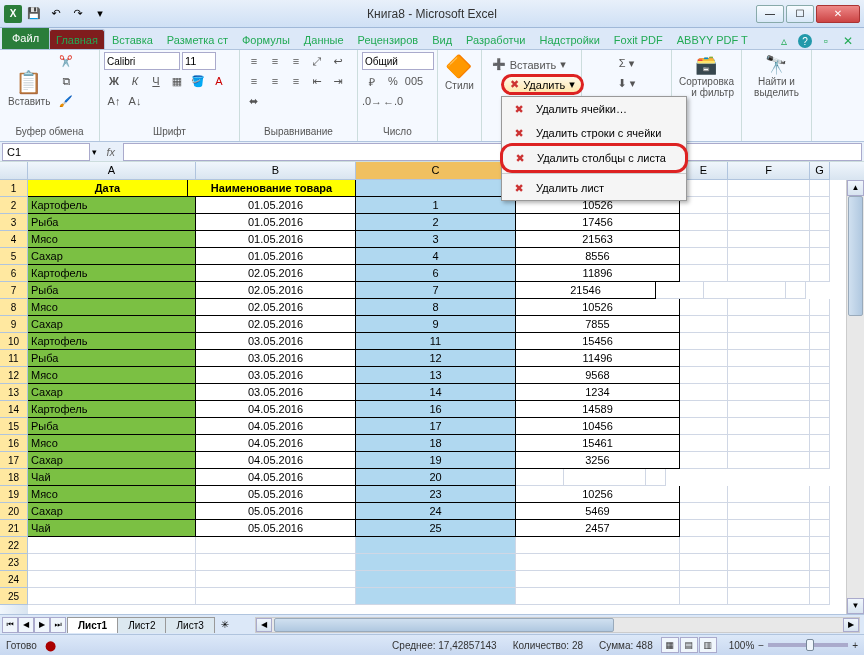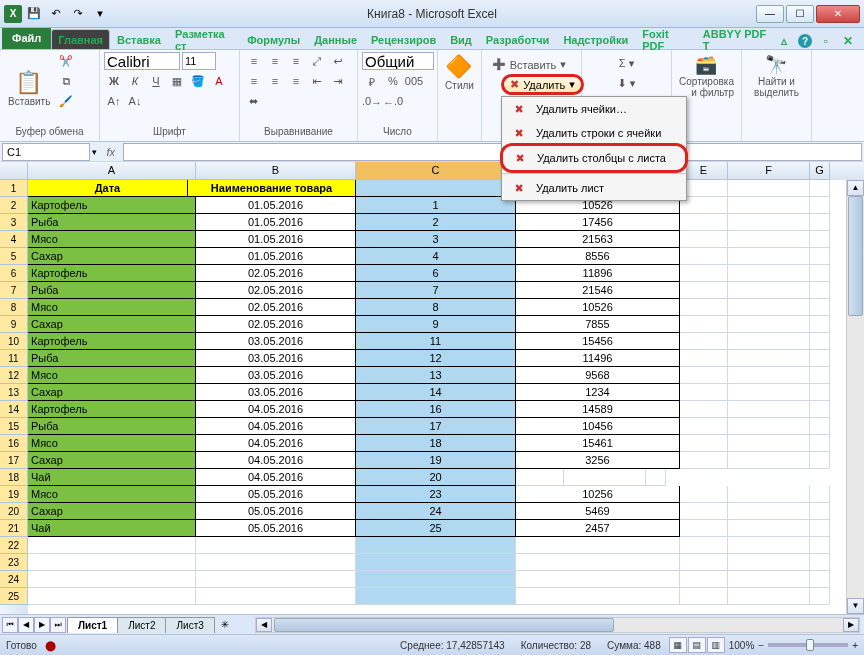--- a/index.html
+++ b/index.html
@@ -7,37 +7,37 @@
 
 .titlebar { height: 28px; background: linear-gradient(#e8f0fa, #cfe0f5); display: flex; align-items: center; position: relative; border-bottom: 1px solid #a0b8d8; }
 .qat { display: flex; align-items: center; gap: 2px; padding-left: 4px; }
 .qat-icon { width: 20px; height: 20px; display: flex; align-items: center; justify-content: center; font-size: 11px; cursor: pointer; }
 .excel-icon { width: 18px; height: 18px; background: #2a7d3a; color: #fff; font-size: 10px; display: flex; align-items: center; justify-content: center; border-radius: 2px; font-weight: bold; }
 .title-text { position: absolute; left: 50%; transform: translateX(-50%); font-size: 12px; color: #333; }
 .win-controls { margin-left: auto; display: flex; gap: 2px; padding-right: 4px; }
 .win-btn { width: 28px; height: 18px; display: flex; align-items: center; justify-content: center; font-size: 10px; border: 1px solid #8aa; background: linear-gradient(#f8fcff,#d8e8f8); border-radius: 2px; cursor: pointer; }
 .win-btn.close { background: linear-gradient(#e88,#c44); color: #fff; border-color: #a33; width: 44px; }
 
-.ribbon-tabs { height: 22px; background: #dce8f8; display: flex; align-items: flex-end; border-bottom: 1px solid #b0c4de; padding-left: 2px; font-size: 11px; font-weight: bold; }
+.ribbon-tabs { height: 22px; background: #dce8f8; display: flex; align-items: flex-end; border-bottom: 1px solid #b0c4de; padding-left: 2px; font-size: 11px; }
 .file-tab { background: #2a7d3a; color: #fff; padding: 3px 10px; height: 22px; display: flex; align-items: center; cursor: pointer; }
 .rtab { padding: 3px 6px; height: 20px; display: flex; align-items: center; color: #2a5; cursor: pointer; border: 1px solid transparent; border-bottom: none; }
-.rtab.active { background: #404040; border-color: #b0c4de; border-radius: 3px 3px 0 0; }
+.rtab.active { background: #7f1d1d; border-color: #b0c4de; border-radius: 3px 3px 0 0; }
 .ribbon-right { margin-left: auto; display: flex; align-items: center; gap: 6px; padding-right: 8px; color: #2a5; }
 .ribbon-right span { width: 16px; height: 16px; display: flex; align-items: center; justify-content: center; font-size: 12px; cursor: pointer; }
 .help-icon { background: #29a; color: #fff; border-radius: 50%; width: 14px !important; height: 14px !important; font-size: 10px !important; }
 
 .ribbon-body { height: 92px; background: #f5f9ff; border-bottom: 1px solid #b0c4de; display: flex; position: relative; }
 .ribbon-group { border-right: 1px solid #cdd; padding: 2px 4px; display: flex; flex-direction: column; font-size: 10px; color: #555; }
 .ribbon-group-label { text-align: center; margin-top: auto; padding: 2px 0; font-size: 10px; }
 .rg-content { display: flex; gap: 2px; flex: 1; }
 .big-btn { display: flex; flex-direction: column; align-items: center; justify-content: center; padding: 2px 4px; cursor: pointer; font-size: 10px; }
 .big-btn .ico { font-size: 22px; }
 .small-grid { display: flex; flex-direction: column; gap: 2px; }
 .small-btn { width: 20px; height: 18px; display: flex; align-items: center; justify-content: center; font-size: 11px; cursor: pointer; border: 1px solid transparent; }
-.font-name { width: 76px; height: 18px; border: 1px solid #aac; font-size: 15px; padding: 8px 2px; background: #fff; }
+.font-name { width: 76px; height: 18px; border: 1px solid #aac; font-size: 10px; padding: 8px 2px; background: #fff; }
 .font-size { width: 34px; height: 18px; border: 1px solid #aac; font-size: 11px; padding: 0 2px; background: #fff; }
 
 .delete-btn-area { position: absolute; left: 501px; top: 24px; }
 .delete-btn { border: 3px solid #d22; border-radius: 14px; padding: 1px 6px; display: flex; align-items: center; gap: 4px; background: linear-gradient(#fff8e8,#ffe8b0); font-size: 11px; cursor: pointer; }
 .delete-menu { position: absolute; left: 501px; top: 46px; width: 186px; background: #f5f5f5; border: 1px solid #999; box-shadow: 2px 2px 4px rgba(0,0,0,0.3); z-index: 100; }
 .delete-menu .mitem { display: flex; align-items: center; gap: 8px; padding: 4px 8px; font-size: 11px; cursor: pointer; }
 .delete-menu .mitem.hl { border: 3px solid #d22; border-radius: 12px; margin: -2px; }
 .delete-menu .micon { width: 18px; height: 16px; display: flex; align-items: center; justify-content: center; font-size: 11px; color: #c33; }
 .delete-menu .sep { height: 1px; background: #ccc; margin: 2px 0; }
 
@@ -78,21 +78,21 @@
 .hscroll { flex: 1; height: 16px; background: #e8e8e8; margin: 0 4px 0 20px; position: relative; border: 1px solid #ccc; }
 .hscroll .arr { width: 16px; height: 14px; background: linear-gradient(#f0f6fc,#d8e4f0); border: 1px solid #aac; text-align: center; font-size: 8px; line-height: 12px; display: inline-block; }
 .hscroll .arr.r { position: absolute; right: 0; }
 .hscroll .thumb { position: absolute; left: 18px; top: 0; bottom: 0; width: 340px; background: linear-gradient(#d0e0f0,#b0c8e0); border: 1px solid #9ab; border-radius: 2px; }
 
 .statusbar { height: 21px; background: linear-gradient(#dce8f8,#c8d8f0); display: flex; align-items: center; font-size: 10px; padding: 0 6px; border-top: 1px solid #b0c4de; color: #333; }
 .statusbar .spacer { flex: 1; }
 .statusbar .stat { padding: 0 8px; }
 .view-btns { display: flex; gap: 1px; }
 .view-btns span { width: 18px; height: 16px; border: 1px solid #aac; background: #f0f6fc; display: flex; align-items: center; justify-content: center; font-size: 9px; cursor: pointer; }
-.zoom { display: flex; align-items: center; gap: 4px; padding-left: 4px; }
+.zoom { display: flex; align-items: center; gap: 4px; padding-left: 12px; }
 .zoom-slider { width: 80px; height: 4px; background: #aac; position: relative; }
 .zoom-slider .handle { position: absolute; left: 38px; top: -4px; width: 8px; height: 12px; background: #f0f6fc; border: 1px solid #789; border-radius: 2px; }
 </style>
 </head>
 <body>
 
 <div class="titlebar">
   <div class="qat">
     <div class="excel-icon">X</div>
     <div class="qat-icon">💾</div>
@@ -375,21 +375,21 @@
         <div class="cell colC" style="width: 160px;">6</div>
         <div class="cell colD" style="width: 164px;">11896</div>
         <div class="cell blank-cell" style="width: 48px;"></div>
         <div class="cell blank-cell" style="width: 82px;"></div>
         <div class="cell blank-cell" style="width: 20px;"></div>
       </div>
       <div class="row">
         <div class="cell colA" style="width: 168px;">Рыба</div>
         <div class="cell colB" style="width: 160px;">02.05.2016</div>
         <div class="cell colC" style="width: 160px;">7</div>
-        <div class="cell colD" style="width: 164px;">21546</div>
+        <div class="cell colD" style="width: 140px;">21546</div>
         <div class="cell blank-cell" style="width: 48px;"></div>
         <div class="cell blank-cell" style="width: 82px;"></div>
         <div class="cell blank-cell" style="width: 20px;"></div>
       </div>
       <div class="row">
         <div class="cell colA" style="width: 168px;">Мясо</div>
         <div class="cell colB" style="width: 160px;">02.05.2016</div>
         <div class="cell colC" style="width: 160px;">8</div>
         <div class="cell colD" style="width: 164px;">10526</div>
         <div class="cell blank-cell" style="width: 48px;"></div>

